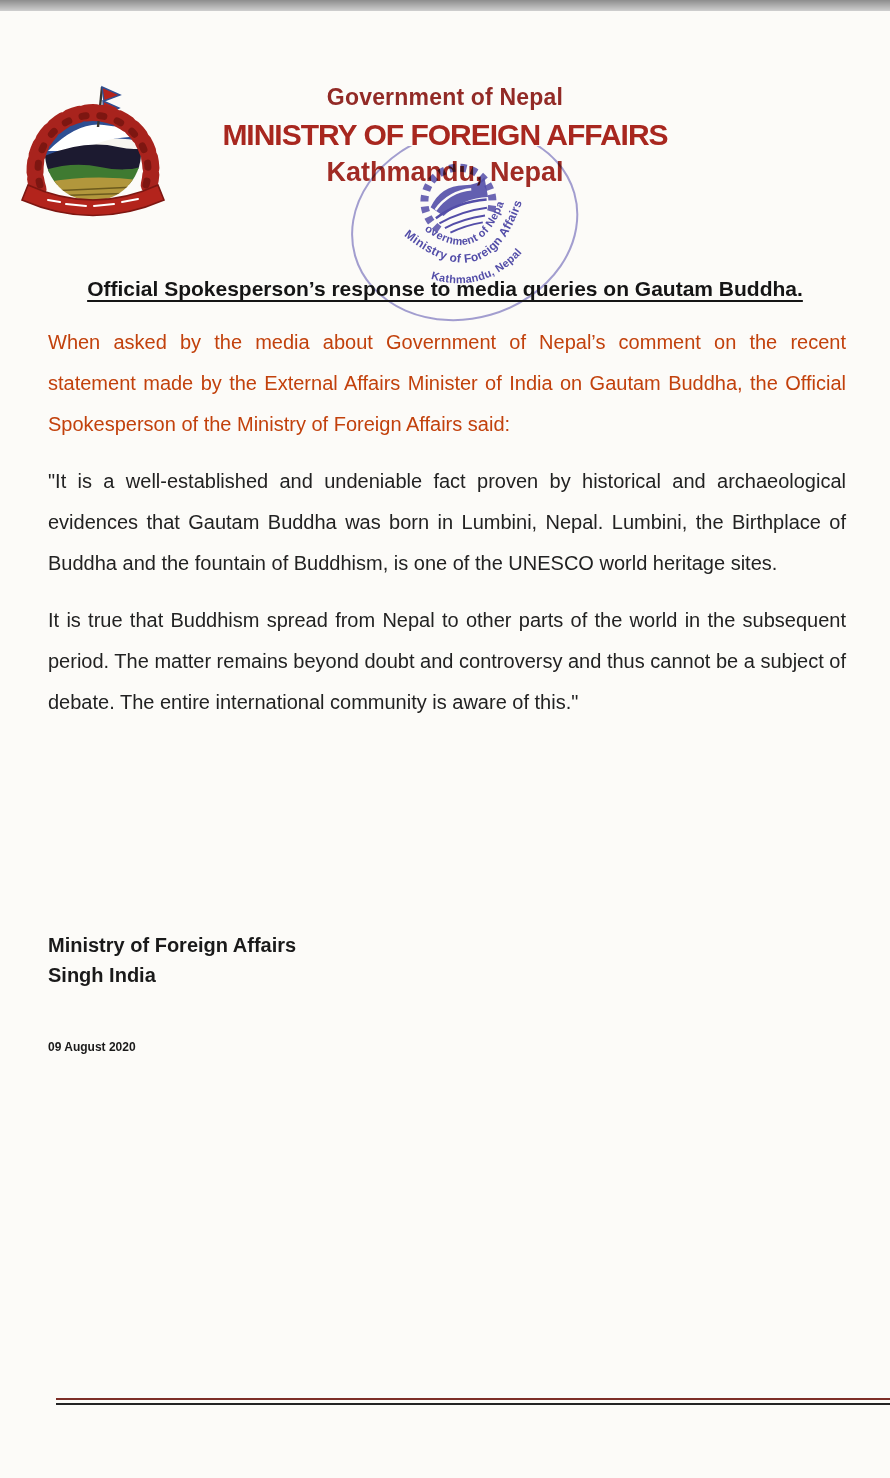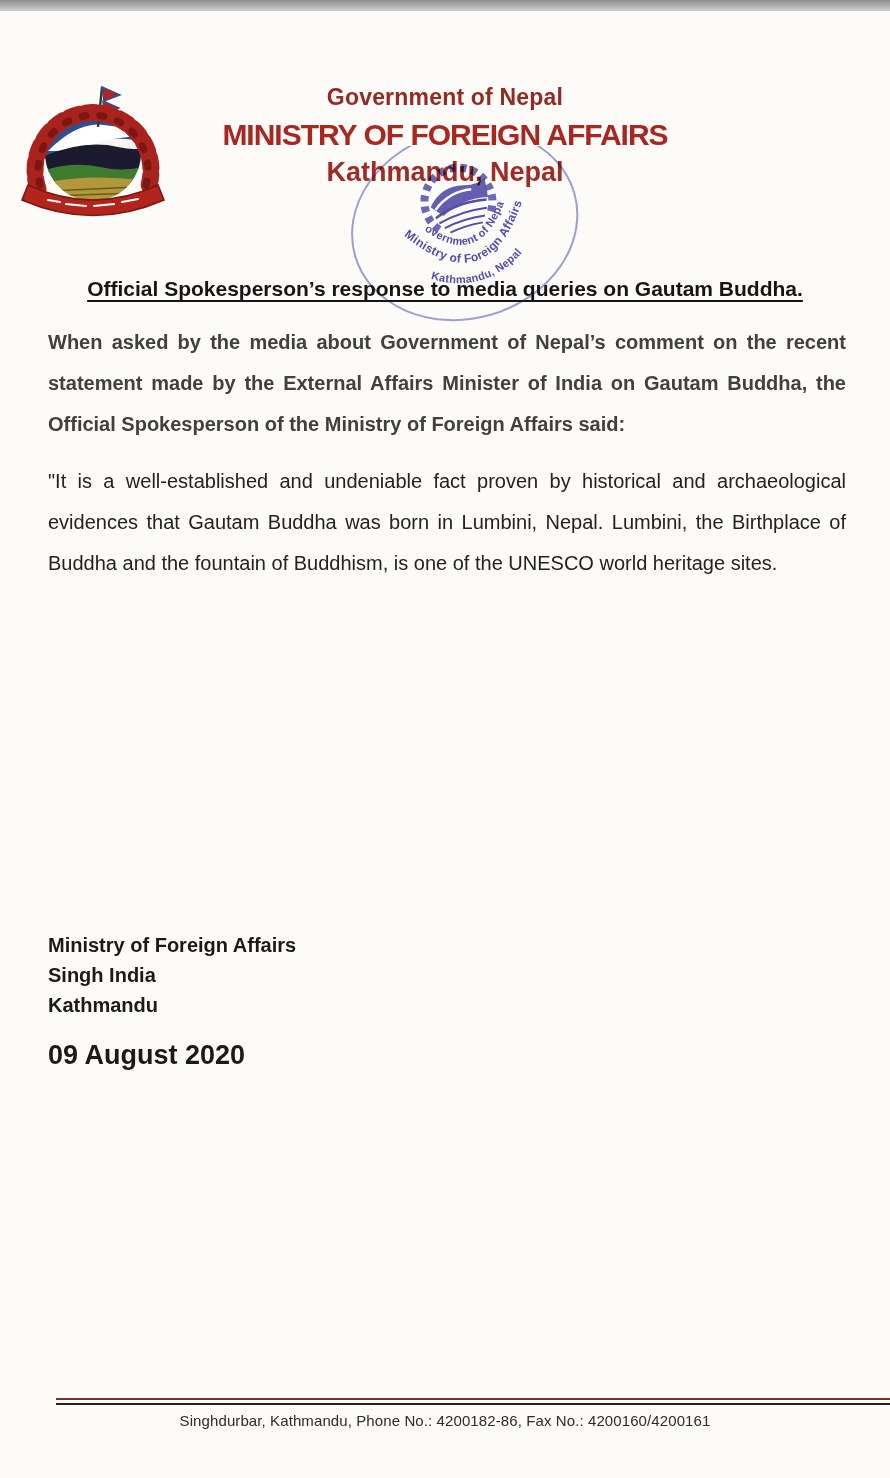--- a/index.html
+++ b/index.html
@@ -19,23 +19,23 @@
   .emblem { position:absolute; left:14px; top:72px; width:158px; height:152px; }
   .header { position:absolute; top:84px; left:0; right:0; text-align:center; color:#a02b24; }
   .h-gov { font-size:23px; font-weight:700; letter-spacing:.2px; color:#922a26; }
   .h-min { font-size:30px; font-weight:700; letter-spacing:-1px; margin-top:7px; color:#a8271f; }
   .h-loc { font-size:27px; font-weight:700; margin-top:5px; color:#a02b24; }
   .stamp { position:absolute; left:338px; top:146px; width:260px; height:186px; opacity:.92; mix-blend-mode:multiply; }
   .title { position:absolute; top:277px; left:0; right:0; text-align:center; font-size:21px; font-weight:700; color:#151515; }
   .title span { text-decoration:underline; text-decoration-thickness:2px; text-underline-offset:4px; }
   .bodytext { position:absolute; top:322px; left:48px; right:44px; font-size:20px; line-height:41px; text-align:justify; color:#222; }
   .bodytext p { margin:0 0 16px 0; font-weight:400; }
-  .bodytext p.lead { font-weight:700; color:#404040; }
+  .bodytext p.lead { font-weight:400; color:#c2410c; }
   .signature { position:absolute; top:930px; left:48px; font-size:20px; font-weight:700; line-height:30px; color:#1a1a1a; }
-  .date { position:absolute; top:1040px; left:48px; font-size:27px; font-weight:700; color:#1a1a1a; }
+  .date { position:absolute; top:1040px; left:48px; font-size:12px; font-weight:700; color:#1a1a1a; }
   .footer-sep {
     position:absolute; top:1398px; left:56px; right:0; height:3px;
     border-top:2px solid #7d2f28; border-bottom:2px solid #242424;
   }
   .footer { position:absolute; top:1409px; left:0; right:0; text-align:center; font-size:15px; line-height:24px; color:#2c2c2c; font-weight:400; letter-spacing:.1px; }
 </style>
 </head>
 <body>
 
 <div class="page">
@@ -113,28 +113,27 @@
     </g>
   </svg>
 
   <div class="title">
     <span>Official Spokesperson’s response to media queries on Gautam Buddha.</span>
   </div>
 
   <div class="bodytext">
     <p class="lead">When asked by the media about Government of Nepal’s comment on the recent statement made by the External Affairs Minister of India on Gautam Buddha, the Official Spokesperson of the Ministry of Foreign Affairs said:</p>
     <p>"It is a well-established and undeniable fact proven by historical and archaeological evidences that Gautam Buddha was born in Lumbini, Nepal. Lumbini, the Birthplace of Buddha and the fountain of Buddhism, is one of the UNESCO world heritage sites.</p>
+    <p>It is true that Buddhism spread from Nepal to other parts of the world in the subsequent period. The matter remains beyond doubt and controversy and thus cannot be a subject of debate. The entire international community is aware of this."</p>
   </div>
 
   <div class="signature">
     <div>Ministry of Foreign Affairs</div>
     <div>Singh India</div>
-    <div>Kathmandu</div>
   </div>
 
   <div class="date">09 August 2020</div>
 
   <div class="footer-sep"></div>
   <div class="footer">
-    <div>Singhdurbar, Kathmandu, Phone No.: 4200182-86, Fax No.: 4200160/4200161</div>
   </div>
 
 </div>
 
 </body></html>

